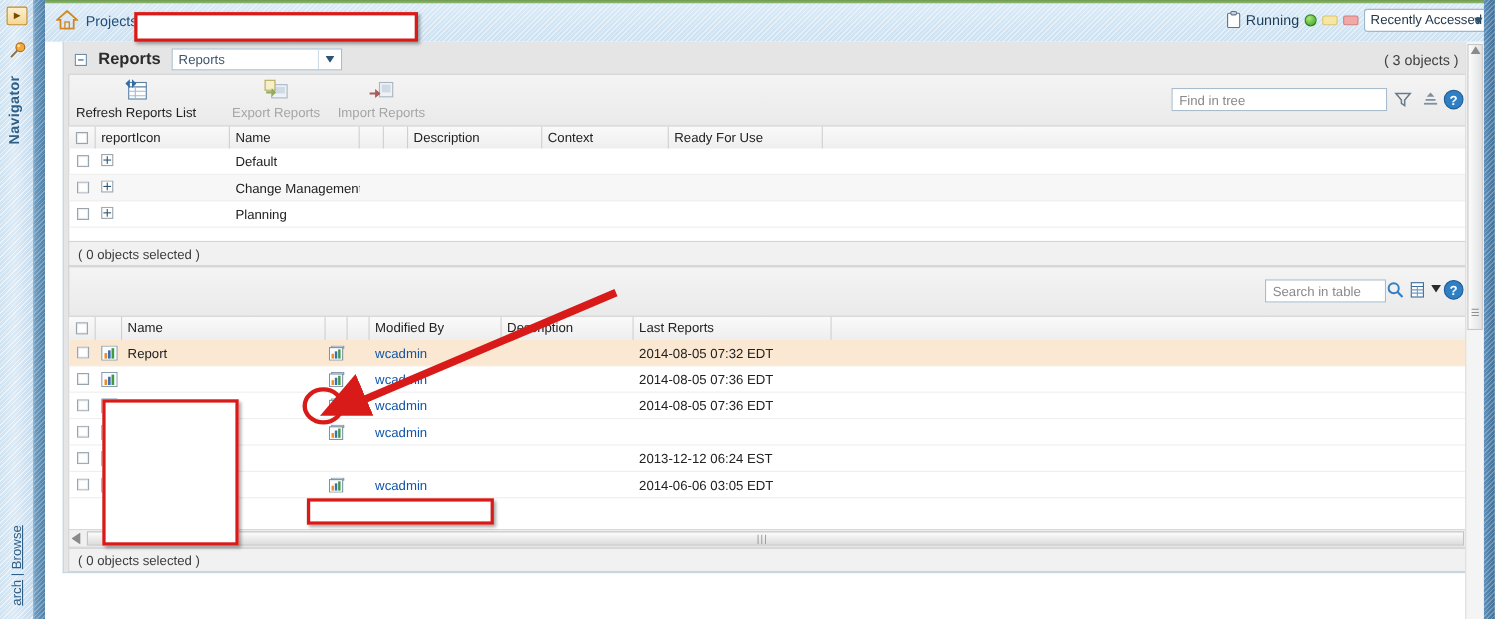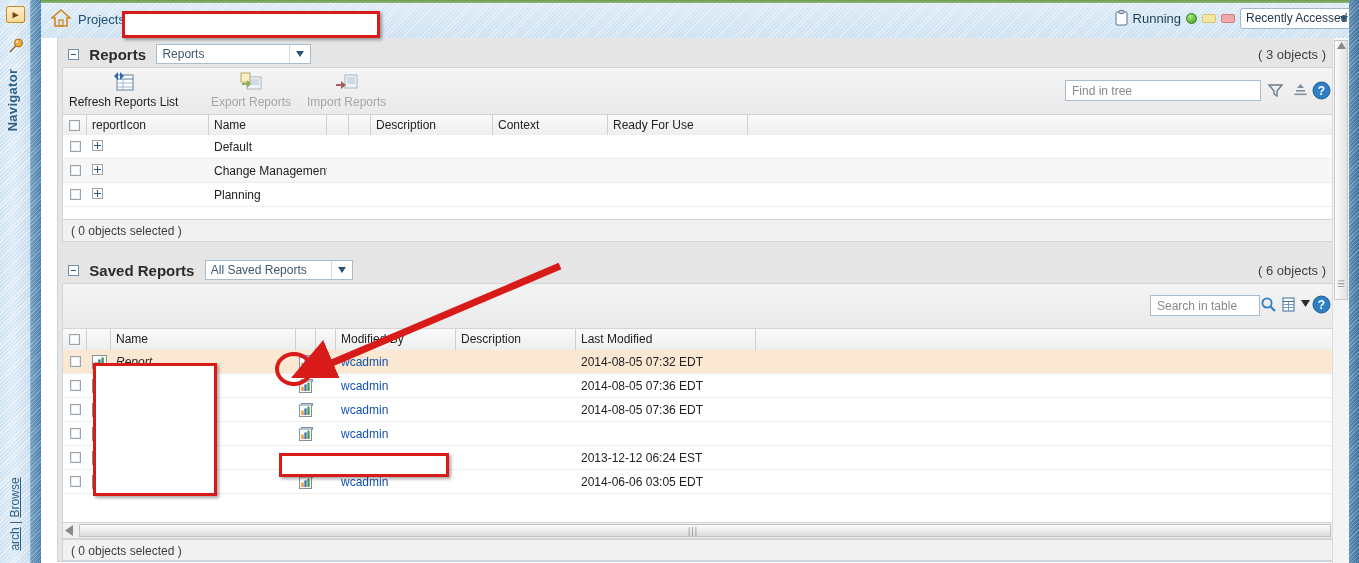--- a/index.html
+++ b/index.html
@@ -387,32 +387,20 @@
           <div class="td" style="width:122px;"></div>
           <div class="td" style="width:115px;"></div>
           <div class="td" style="flex:1;"></div>
         </div>
 
         <div class="trow" style="height:12px;border:none;"></div>
       </div>
 
       <div class="statusbar">( 0 objects selected )</div>
 
-      <div class="sec-head" style="margin-top:12px;">
-        <span class="sec-toggle"></span>
-        <span class="sec-title">Saved Reports</span>
-        <span class="sec-combo" style="width:148px;">
-          <span>All Saved Reports</span>
-          <span class="sep"></span>
-          <svg class="caret" width="8" height="6" viewBox="0 0 8 6">
-              <path d="M0 0 H8 L4 6 Z" fill="#2b5577"></path>
-            </svg>
-        </span>
-        <span class="objcount">( 6 objects )</span>
-      </div>
 
       <div class="toolbar" style="height:46px;">
 
         <div class="tb-search" style="right:73px; top:11px; width:110px;">Search in table</div>
         <svg class="tb-ic" style="right:56px; top:12px;" viewBox="0 0 17 17">
           <circle cx="7" cy="7" r="4.6" fill="none" stroke="#2f7fc4" stroke-width="1.8"></circle>
           <line x1="10.3" y1="10.3" x2="15" y2="15" stroke="#2f7fc4" stroke-width="2"></line>
         </svg>
         <svg class="tb-ic" style="right:36px; top:12px;" viewBox="0 0 17 17">
           <rect x="3" y="2" width="11" height="13" fill="#fff" stroke="#3a6b99"></rect>
@@ -434,37 +422,37 @@
         <div class="thead" style="height:21px;">
           <div class="th chk" style="width:24px;">
               <span class="cbx"></span>
             </div>
           <div class="th" style="width:24px;"></div>
           <div class="th" style="width:185px;">Name</div>
           <div class="th" style="width:20px;"></div>
           <div class="th" style="width:20px;"></div>
           <div class="th" style="width:120px;">Modified By</div>
           <div class="th" style="width:120px;">Description</div>
-          <div class="th" style="width:180px;">Last Modified</div>
+          <div class="th" style="width:180px;">Last Reports</div>
           <div class="th" style="flex:1;"></div>
         </div>
 
         <div class="trow hl">
           <div class="td chk" style="width:24px;">
               <span class="cbx"></span>
             </div>
           <div class="td chk" style="width:24px;">
             <svg width="15" height="14" viewBox="0 0 15 14">
               <rect x="0.5" y="0.5" width="14" height="13" fill="#fdfdfd" stroke="#7c93a8"></rect>
               <rect x="3" y="7" width="2.4" height="5" fill="#e98e2b"></rect>
                 <rect x="6.2" y="4.5" width="2.4" height="7.5" fill="#3b6fb0"></rect>
                 <rect x="9.4" y="2.5" width="2.4" height="9.5" fill="#3f9b3f"></rect>
             </svg>
           </div>
-          <div class="td" style="width:185px;font-style:italic;">Report</div>
+          <div class="td" style="width:185px;">Report</div>
           <div class="td chk" style="width:20px;">
             <svg width="15" height="14" viewBox="0 0 15 14">
               <rect x="2.5" y="0.5" width="11" height="2" fill="#eef2f6" stroke="#7c93a8"></rect>
               <rect x="0.5" y="2" width="12" height="11.5" fill="#fdfdfd" stroke="#7c93a8"></rect>
               <rect x="2.4" y="7.6" width="2.2" height="4.4" fill="#e98e2b"></rect>
                 <rect x="5.4" y="5.4" width="2.2" height="6.6" fill="#3b6fb0"></rect>
                 <rect x="8.4" y="3.6" width="2.2" height="8.4" fill="#3f9b3f"></rect>
             </svg>
           </div>
           <div class="td" style="width:20px;"></div>

